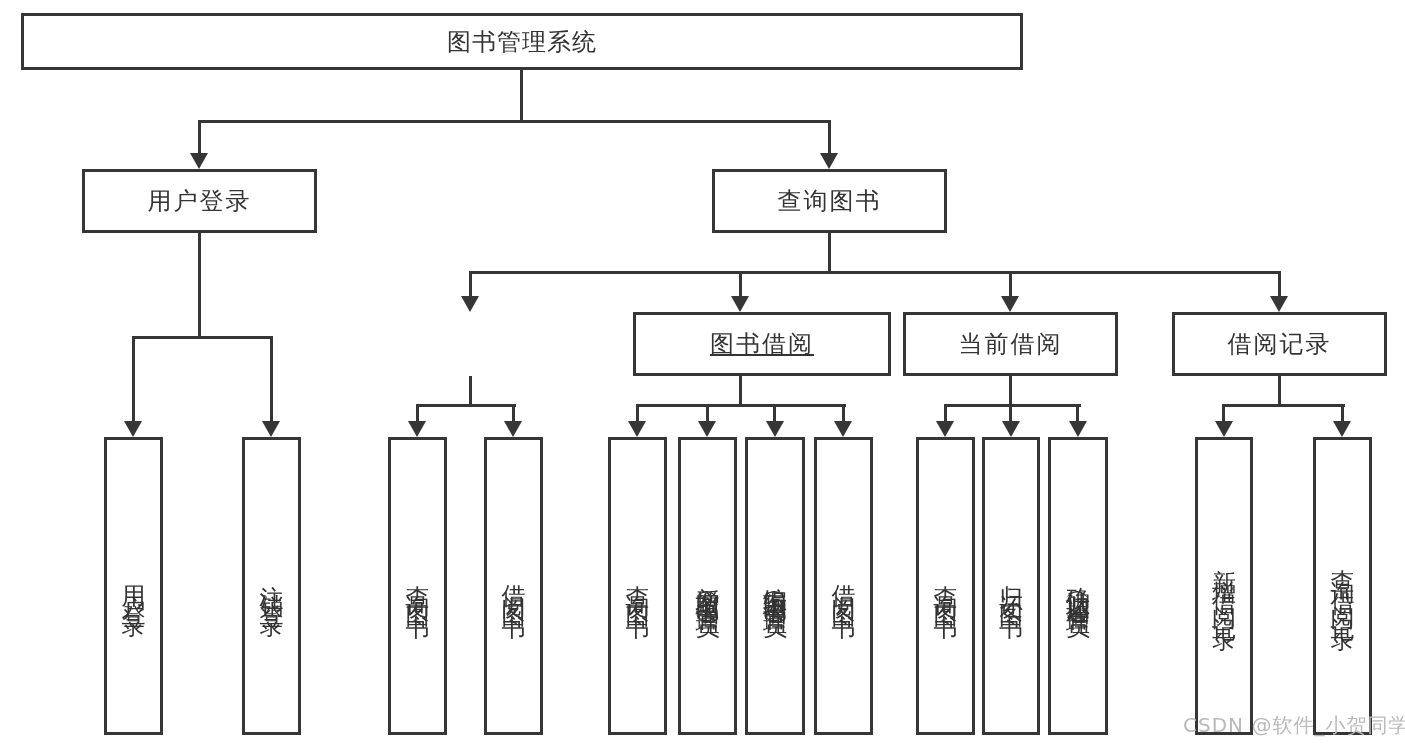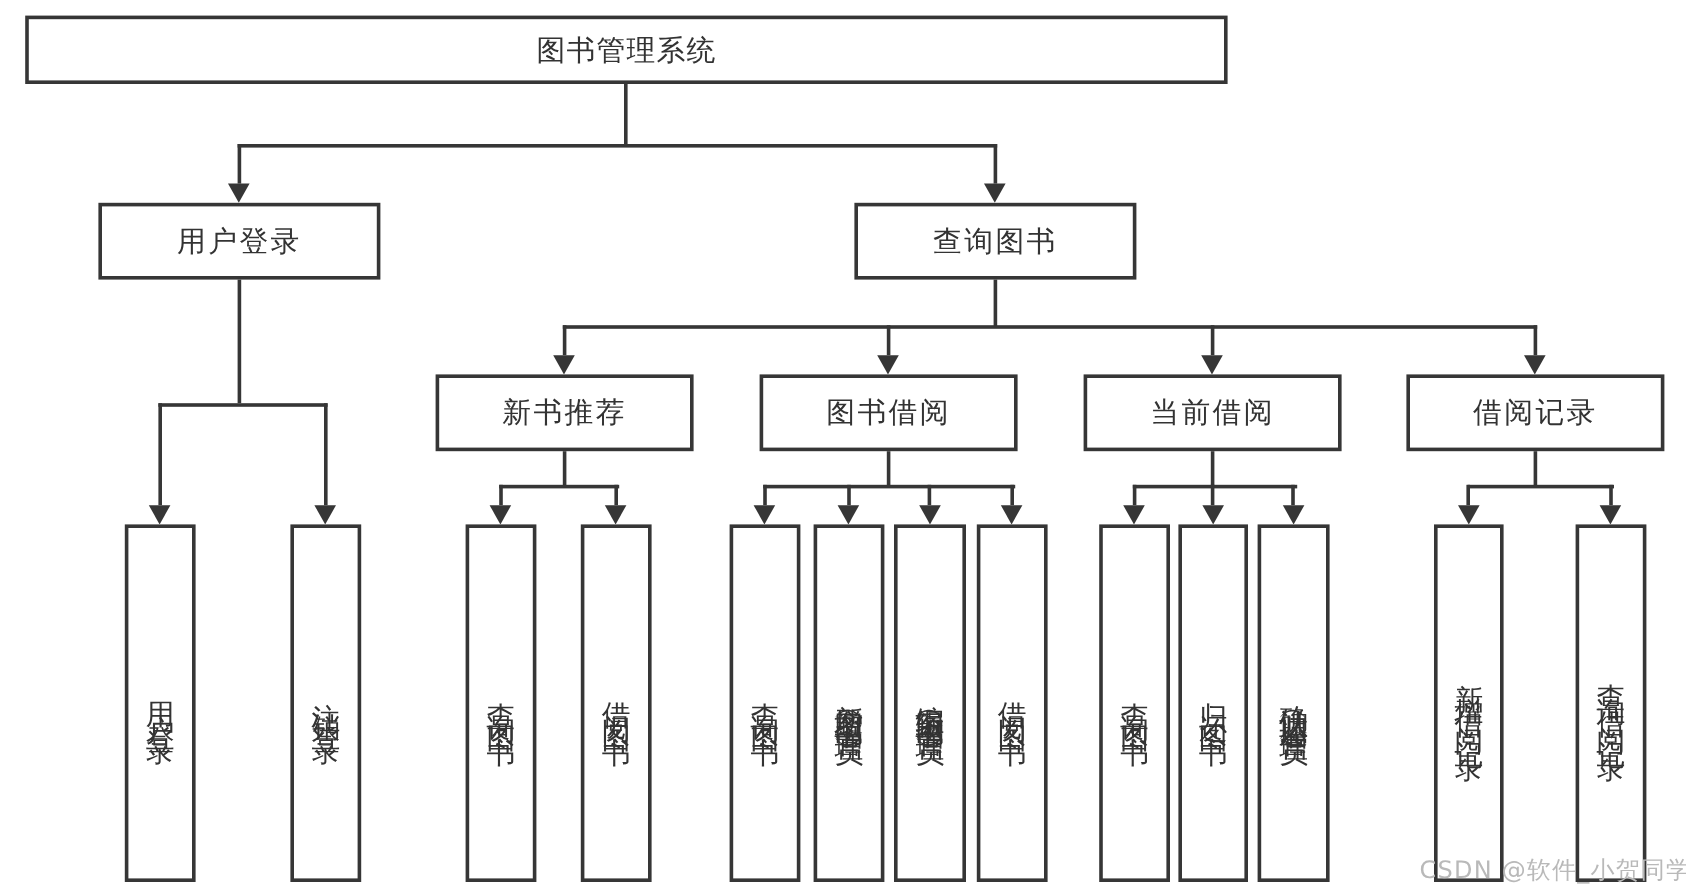--- a/index.html
+++ b/index.html
@@ -81,22 +81,21 @@
 
   <div class="vline" style="left:469px; top:271px; width:3px; height:25px;"></div>
   <div class="arrow" style="left:461px; top:296px;"></div>
   <div class="vline" style="left:739px; top:271px; width:3px; height:25px;"></div>
   <div class="arrow" style="left:731px; top:296px;"></div>
   <div class="vline" style="left:1009px; top:271px; width:3px; height:25px;"></div>
   <div class="arrow" style="left:1001px; top:296px;"></div>
   <div class="vline" style="left:1278px; top:271px; width:3px; height:25px;"></div>
   <div class="arrow" style="left:1270px; top:296px;"></div>
 
-  <div class="box hbox" style="left:363px; top:312px; width:215px; height:64px;">新书推荐</div>
-  <div class="box hbox" style="left:633px; top:312px; width:215px; height:64px;">图书借阅</div>
+  <div class="box hbox" style="left:633px; top:312px; width:258px; height:64px;text-decoration:underline;">图书借阅</div>
   <div class="box hbox" style="left:1172px; top:312px; width:215px; height:64px;">借阅记录</div>
   <div class="box hbox" style="left:903px; top:312px; width:215px; height:64px;">当前借阅</div>
 
   <div class="vline" style="left:469px; top:376px; width:3px; height:30px;"></div>
   <div class="hline" style="left:416px; top:404px; width:100px; height:3px;"></div>
   <div class="vline" style="left:416px; top:404px; width:3px; height:17px;"></div>
   <div class="arrow" style="left:408px; top:421px;"></div>
   <div class="vline" style="left:512px; top:404px; width:3px; height:17px;"></div>
   <div class="arrow" style="left:504px; top:421px;"></div>
 

